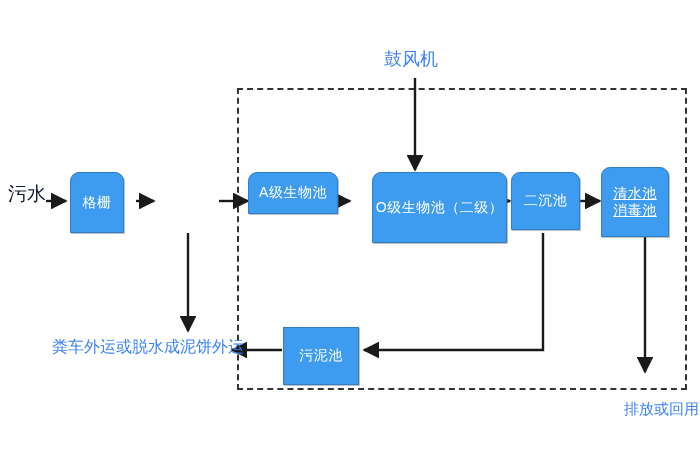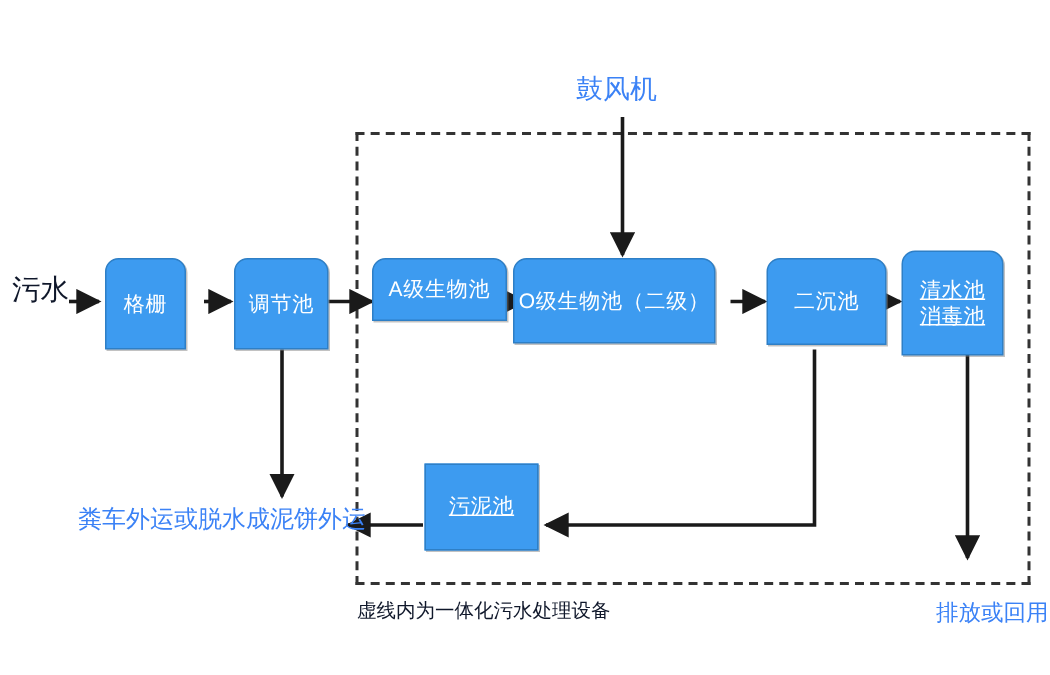--- a/index.html
+++ b/index.html
@@ -101,36 +101,34 @@
       <path d="M 543 233 L 543 350 L 364 350"></path>
 
       <path d="M 282 350 L 232 350"></path>
 
       <path d="M 645 236 L 645 372"></path>
     </g>
   </svg>
 
   <div class="node" style="left:70px; top:172px; width:54px; height:61px;">格栅</div>
 
-  <div class="node" style="left:156px; top:172px; width:63px; height:61px;">调节池</div>
 
   <div class="node" style="left:248px; top:172px; width:90px; height:42px;">A级生物池</div>
 
-  <div class="node" style="left:342px; top:172px; width:135px; height:57px;">O级生物池（二级）</div>
+  <div class="node" style="left:372px; top:172px; width:135px; height:71px;">O级生物池（二级）</div>
 
-  <div class="node" style="left:511px; top:172px; width:80px; height:58px;">二沉池</div>
+  <div class="node" style="left:511px; top:172px; width:69px; height:58px;">二沉池</div>
 
   <div class="node" style="left:601px; top:167px; width:68px; height:70px;text-decoration:underline;">清水池
 消毒池</div>
 
-  <div class="node plain" style="left:283px; top:309px; width:76px; height:58px;text-decoration:underline;">污泥池</div>
+  <div class="node plain" style="left:283px; top:327px; width:76px; height:58px;">污泥池</div>
 
   <div class="label black" style="left:8px; top:184px; font-size:19px;">污水</div>
 
   <div class="label blue" style="left:384px; top:50px; font-size:18px;">鼓风机</div>
 
   <div class="label blue" style="left:52px; top:338px; font-size:16px;">粪车外运或脱水成泥饼外运</div>
 
-  <div class="label black" style="left:238px; top:400px; font-size:13px;">虚线内为一体化污水处理设备</div>
 
   <div class="label blue" style="left:608px; top:401px; font-size:15px;margin-left:16px;">排放或回用</div>
 
 </div>
 
 </body></html>

